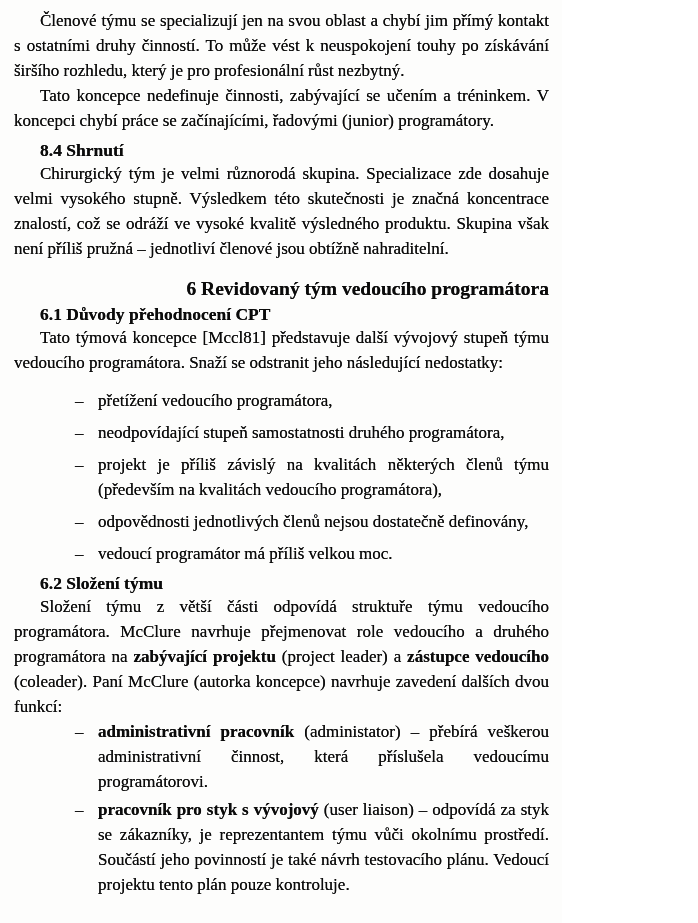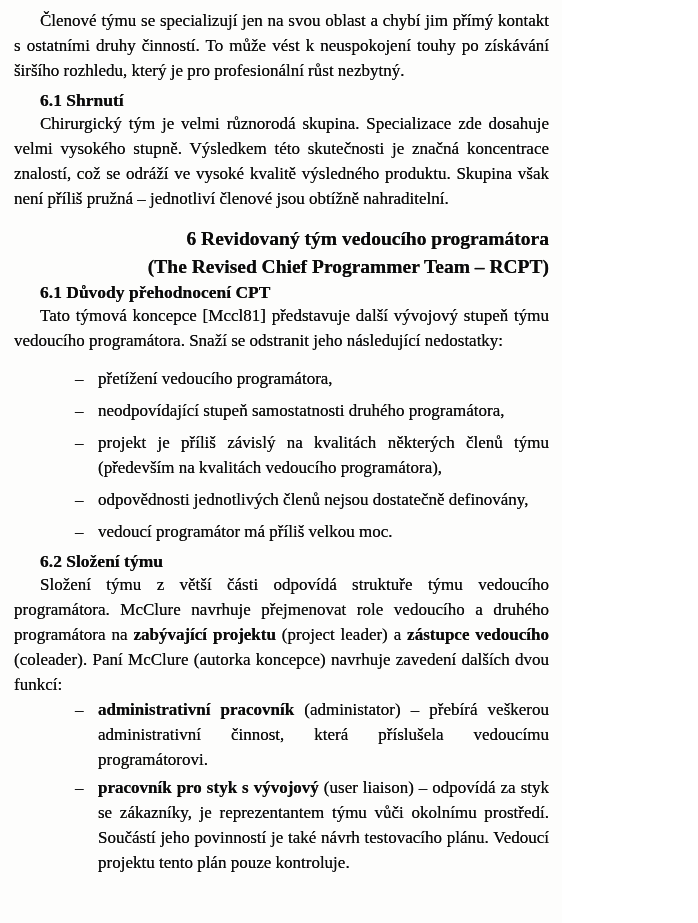--- a/index.html
+++ b/index.html
@@ -76,28 +76,28 @@
   .mt-l2   { margin-top: 0px; }
   .gap-l2  { margin-bottom: 3px; }
 </style>
 </head>
 <body>
 
 <div class="page">
 
   <p class="body mt-p1">Členové týmu se specializují jen na svou oblast a chybí jim přímý kontakt s ostatními druhy činností. To může vést k neuspokojení touhy po získávání širšího rozhledu, který je pro profesionální růst nezbytný.</p>
 
+  <p class="body mt-p2">Tato koncepce nedefinuje činnosti, zabývající se učením a tréninkem. V koncepci chybí práce se začínajícími, řadovými (junior) programátory.</p>
 
-  <h3 class="h-section mt-h55">6.1 Shrnutí</h3>
+  <h3 class="h-section mt-h55">8.4 Shrnutí</h3>
 
   <p class="body mt-p3">Chirurgický tým je velmi různorodá skupina. Specializace zde dosahuje velmi vysokého stupně. Výsledkem této skutečnosti je značná koncentrace znalostí, což se odráží ve vysoké kvalitě výsledného produktu. Skupina však není příliš pružná – jednotliví členové jsou obtížně nahraditelní.</p>
 
   <h2 class="h-chapter mt-ch6">
     <span class="line1">6 Revidovaný tým vedoucího programátora</span>
-    <span class="line2">(The Revised Chief Programmer Team – RCPT)</span>
   </h2>
 
   <h3 class="h-section mt-h61">6.1 Důvody přehodnocení CPT</h3>
 
   <p class="body mt-p4">Tato týmová koncepce [Mccl81] představuje další vývojový stupeň týmu vedoucího programátora. Snaží se odstranit jeho následující nedostatky:</p>
 
   <div class="dash-list mt-l1">
     <div class="dash-item gap-l1">
       <span class="dash">–</span>
       <div class="itext">přetížení vedoucího programátora,</div>

